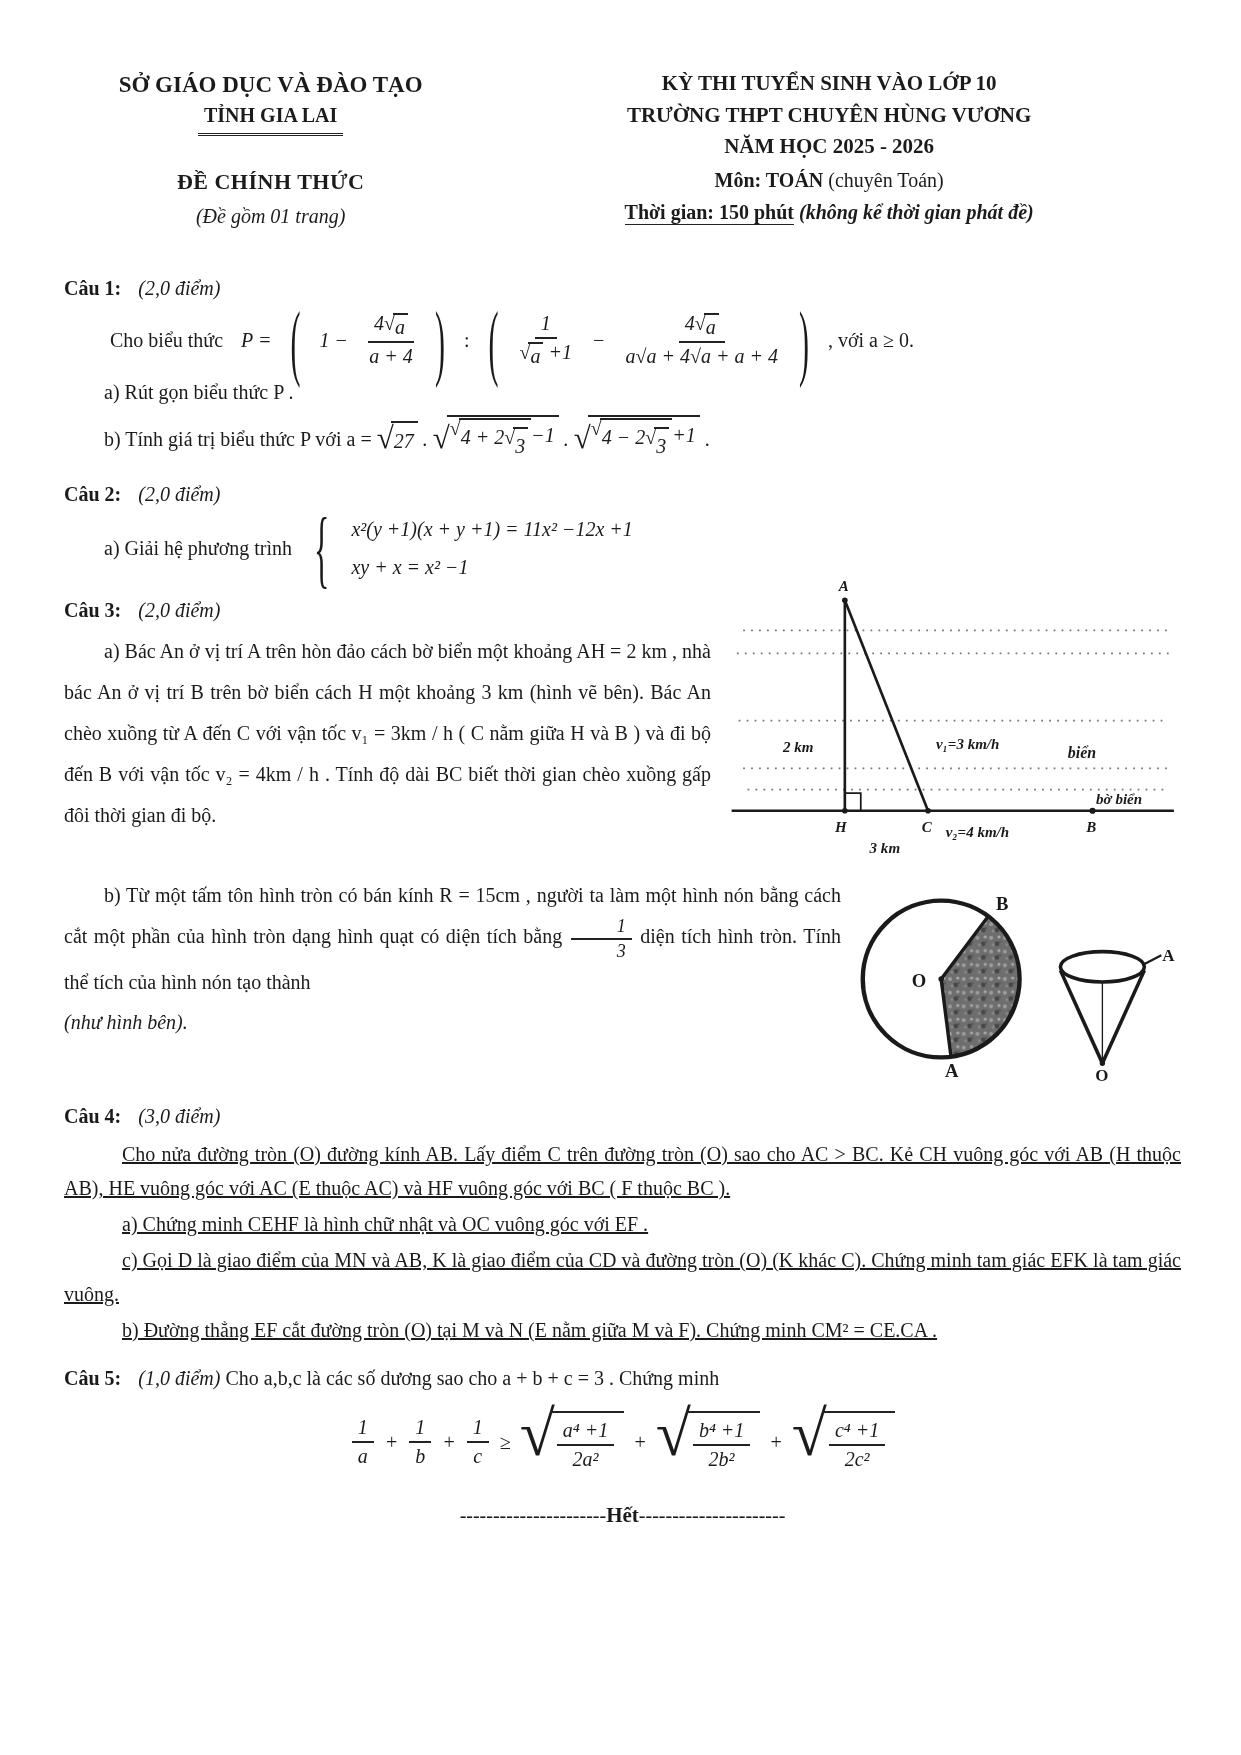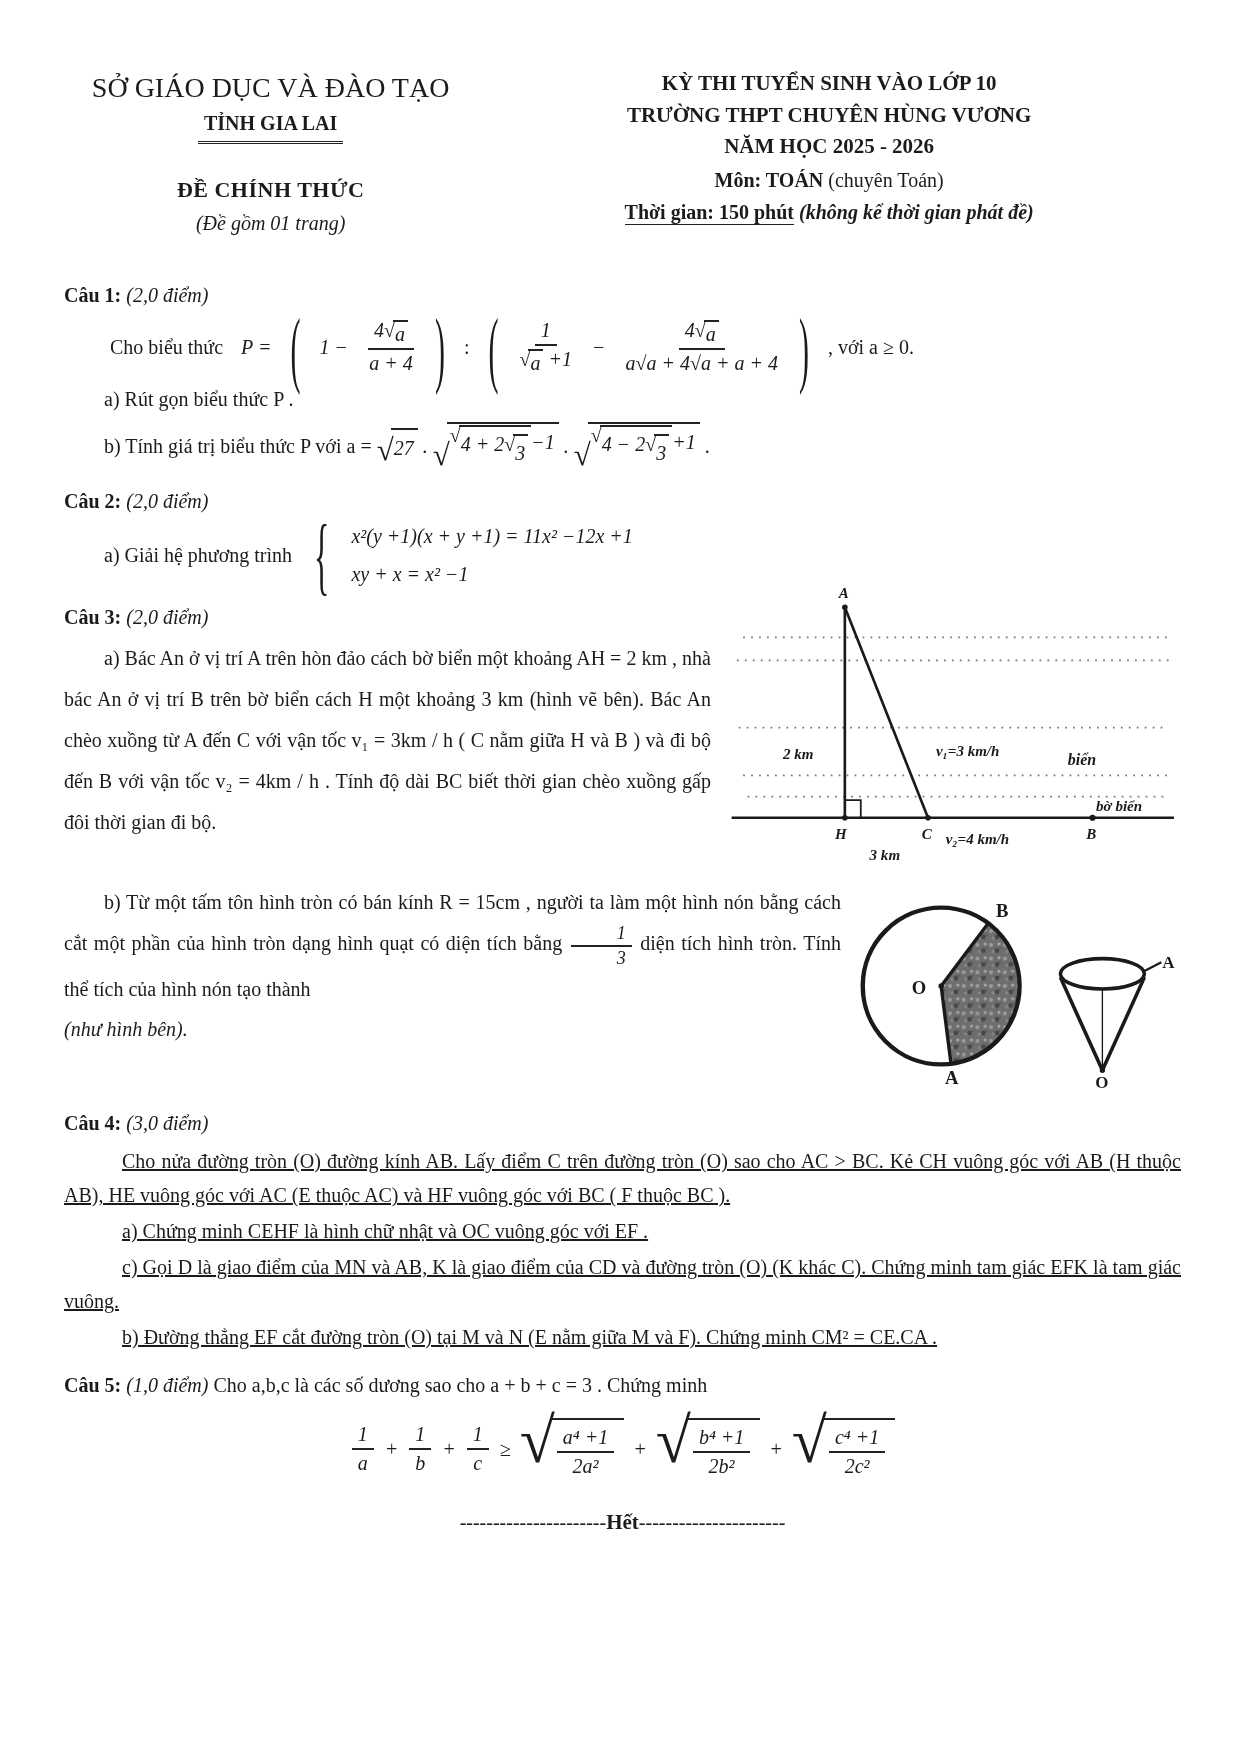--- a/index.html
+++ b/index.html
@@ -3,28 +3,28 @@
 <meta charset="utf-8">
 <style>
   html,body{margin:0;padding:0;background:#e8e8e8;}
   .page{
     position:relative; width:1241px; height:1755px; margin:0 auto;
     background:#ffffff; color:#1b1b1b; box-sizing:border-box;
     padding:68px 60px 30px 64px;
     font-family:"Liberation Serif","DejaVu Serif",serif;
     font-size:20px; line-height:1.7; overflow:hidden;
   }
-  .b{font-weight:bold;} .i{font-style:italic;} .bi{font-weight:bold;font-style:italic;}
+  .b{font-weight:bold;} .i{font-style:italic;margin-left:12px;} .bi{font-weight:bold;font-style:italic;}
   .mi{font-style:italic;}
   .clear{clear:both;}
 
   
   .hdr{display:flex; margin-bottom:40px;}
   .hl{width:37%; text-align:center; line-height:1.45;}
-  .hl .dept{font-weight:normal; font-size:28px;}
+  .hl .dept{font-weight:bold; font-size:23px;}
   .prov-u{display:inline-block; font-weight:bold; font-size:20px; border-bottom:3px double #222; padding:0 6px 3px;}
   .hl .official{font-weight:bold; font-size:22px; margin-top:30px; letter-spacing:.5px;}
   .hl .note{font-style:italic; margin-top:4px;}
   .hr{width:63%; text-align:center; line-height:1.5;}
   .hr .l1,.hr .l2,.hr .l3{font-weight:bold; font-size:21px;}
   .hr .l4{font-size:20px; margin-top:2px;}
   .time-u{border-bottom:1.5px solid #222; padding-bottom:1px;}
 
   .qhead{margin:14px 0 4px;}
   .para{margin:2px 0; text-align:justify;}
@@ -38,21 +38,21 @@
   .brace{display:inline-block; font-size:32px; transform:scaleY(2.7); margin:0 4px; font-weight:400;}
   .frac{display:inline-flex; flex-direction:column; align-items:center; vertical-align:middle; margin:0 2px; font-style:italic; line-height:1.25;}
   .frac .num{border-bottom:2px solid #222; padding:0 6px 1px; white-space:nowrap;}
   .frac .den{padding-top:1px; white-space:nowrap;}
   .frac.small{font-size:18px; line-height:1.15; vertical-align:middle;}
 
   
   .sq{display:inline-flex; align-items:flex-start; font-style:italic; white-space:nowrap;}
   .sq::before{content:"\221A"; line-height:1.02;}
   .sq>.rad{border-top:2px solid #222; margin-left:-2px; padding:0 3px 0 2px;}
-  .sqM{display:inline-flex; align-items:flex-end; font-style:italic; white-space:nowrap;}
+  .sqM{display:inline-flex; align-items:center; font-style:italic; white-space:nowrap;}
   .sqM::before{content:"\221A"; font-size:31px; line-height:.98; margin-top:-3px;}
   .sqM>.rad{border-top:2px solid #222; margin-left:-3px; padding:1px 4px 0 3px; display:inline-flex; align-items:flex-start;}
   .sqB{display:inline-flex; align-items:flex-start;}
   .sqB::before{content:"\221A"; font-size:64px; line-height:.92; font-weight:300; margin-top:-6px;}
   .sqB>.rad{border-top:2.5px solid #222; margin-left:-5px; padding:5px 8px 0 5px;}
 
   .sys{display:inline-flex; flex-direction:column; gap:14px; line-height:1.2;justify-content:center;}
 
   
   .figR{float:right; margin:0 0 6px 10px;}

